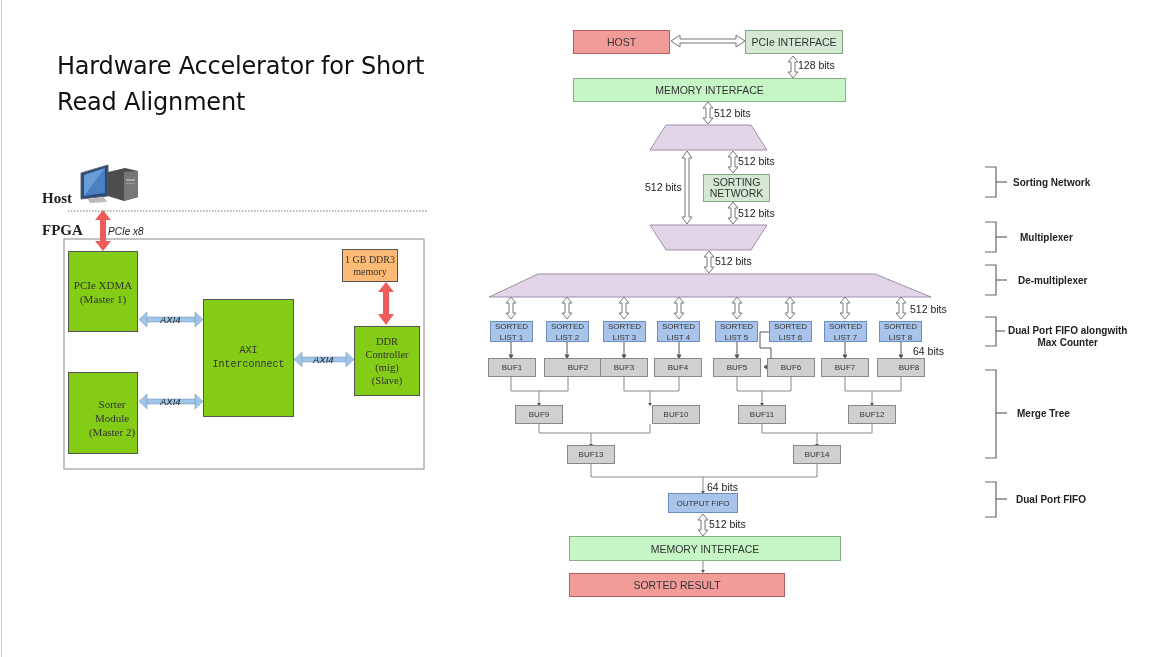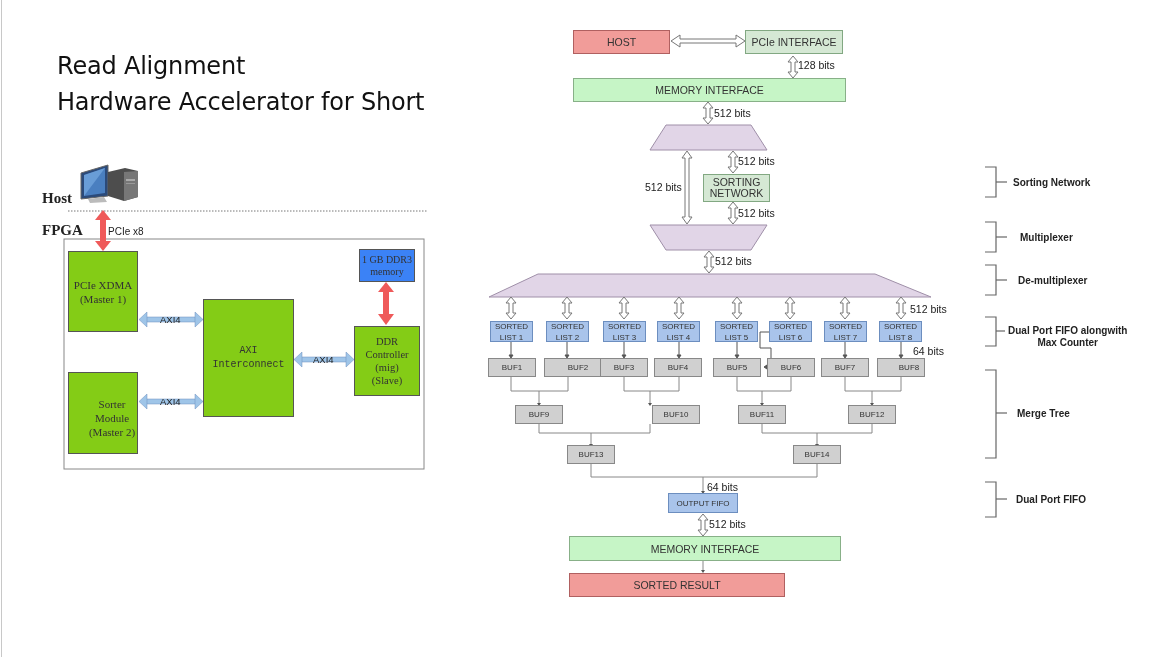--- a/index.html
+++ b/index.html
@@ -1,41 +1,41 @@
 <!DOCTYPE html>
 <html><head>
 <meta charset="utf-8">
 <style>
   html, body { margin:0; padding:0; }
   body { width:1172px; height:657px; background:#ffffff; position:relative; overflow:hidden; font-family:"Liberation Sans", sans-serif; }
   .leftedge { position:absolute; left:1px; top:0; width:1px; height:657px; background:#c8c8c8; }
   .title { position:absolute; left:57px; top:48px; font-family:"DejaVu Sans", sans-serif; font-size:24px; line-height:36px; color:#111; font-weight:normal; letter-spacing:-0.2px; }
-  .abs { position:absolute; }
+  .abs { position:absolute;font-style:italic; }
   .box { position:absolute; box-sizing:border-box; display:flex; align-items:center; justify-content:center; text-align:center; }
   .lbl-b { position:absolute; font-family:"Liberation Serif", serif; font-weight:bold; font-size:15px; color:#222; }
   .smalltxt { font-family:"Liberation Sans", sans-serif; font-size:10px; color:#222; }
   .sbox { border:1px solid #555; background:#84cc16; font-family:"Liberation Serif", serif; font-size:11px; color:#333; line-height:14px; }
   .dbox { border:1px solid #777; font-family:"Liberation Sans", sans-serif; color:#333; }
   .green { background:#c6f5c6; border:1px solid #88b088; }
   .green2 { background:#d5e8d4; border:1px solid #82a882; }
   .red { background:#f19c99; border:1px solid #b06060; }
   .blue { background:#a9c4eb; border:1px solid #6c8ebf; font-size:8px; line-height:11px; }
   .gray { background:#d0d0d0; border:1px solid #888; font-size:8px; }
   .bits { position:absolute; font-size:10.5px; color:#222; font-family:"Liberation Sans", sans-serif; white-space:nowrap; }
   .side { position:absolute; font-size:10px; font-weight:bold; color:#222; font-family:"Liberation Sans", sans-serif; text-align:center; }
   svg { position:absolute; left:0; top:0; }
 </style>
 </head>
 <body>
 
 <div class="leftedge"></div>
 
 <div class="title">
+  <div>Hardware Accelerator for Short</div>
   <div>Read Alignment</div>
-  <div>Hardware Accelerator for Short</div>
 </div>
 
 <svg width="1172" height="657">
 
   <line x1="68" y1="211" x2="428" y2="211" stroke="#777" stroke-width="1" stroke-dasharray="1.5,1.5"></line>
 
   <rect x="64" y="239" width="360" height="230" fill="#fff" stroke="#888" stroke-width="1"></rect>
 
   <g>
     <rect x="100" y="219" width="6" height="23" fill="#ef5a5a"></rect>
@@ -94,21 +94,21 @@
   </div>
 </div>
 <div class="box sbox" style="left:203px;top:299px;width:91px;height:118px;font-family:Liberation Mono, monospace;font-size:10px;">AXI Interconnect</div>
 <div class="box sbox" style="left:354px;top:326px;width:66px;height:70px;font-size:10.5px;line-height:13px;">
   <div>
     <div>DDR Controller</div>
     <div>(mig)</div>
     <div>(Slave)</div>
   </div>
 </div>
-<div class="box sbox" style="left:359px;top:249px;width:56px;height:33px;background:#3b82f6;font-size:10px;line-height:12px;">
+<div class="box sbox" style="left:342px;top:249px;width:56px;height:33px;background:#fdba74;font-size:10px;line-height:12px;">
   <div>
     <div>1 GB DDR3</div>
     <div>memory</div>
   </div>
 </div>
 <div class="abs smalltxt" style="left:160px;top:314px;font-size:9.5px;">AXI4</div>
 <div class="abs smalltxt" style="left:160px;top:396px;font-size:9.5px;">AXI4</div>
 <div class="abs smalltxt" style="left:313px;top:354px;font-size:9.5px;">AXI4</div>
 
 <svg width="1172" height="657">

